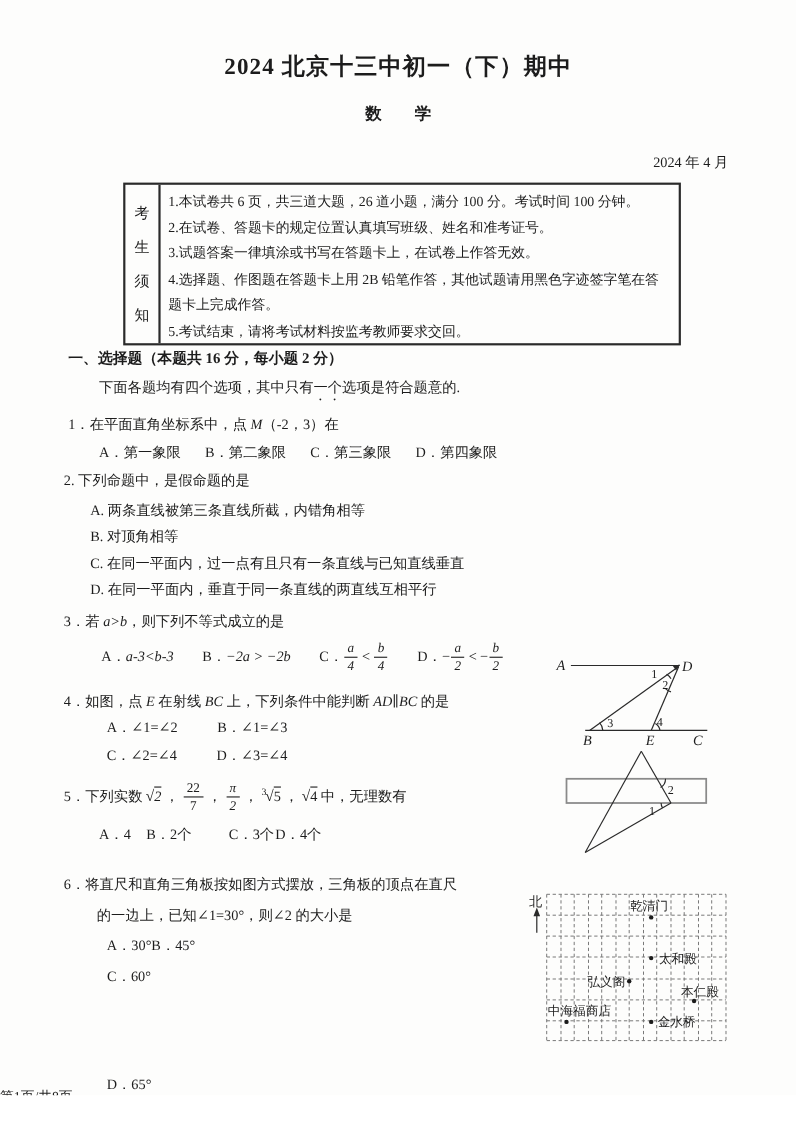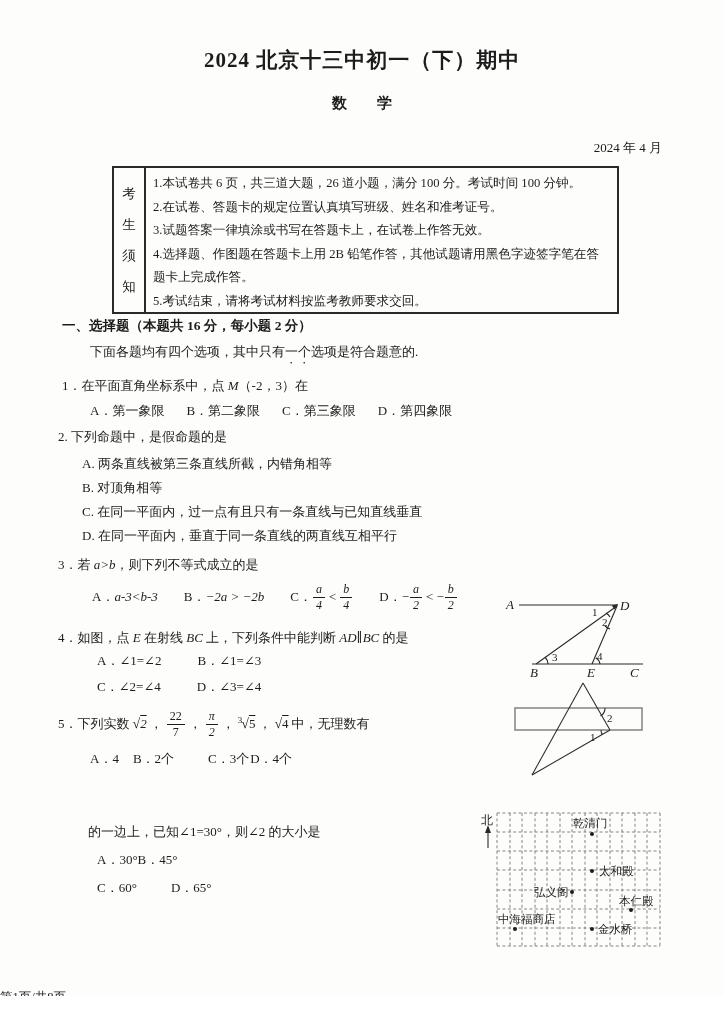--- a/index.html
+++ b/index.html
@@ -183,26 +183,27 @@
       <line x1="75" y1="6" x2="102" y2="53"></line>
       <line x1="102" y1="53" x2="24" y2="98"></line>
       <line x1="24" y1="98" x2="75" y2="6"></line>
       <path d="M97 31 A9 9 0 0 1 92.5 39"></path>
       <path d="M93 53 A9 9 0 0 0 94.3 57.6"></path>
     </g>
     <text x="99" y="45" font-size="11">2</text>
     <text x="82" y="64" font-size="11">1</text>
   </svg>
 
+  <div class="abs q" style="top:795px;left:58px;">6．将直尺和直角三角板按如图方式摆放，三角板的顶点在直尺</div>
   <div class="abs q" style="top:823px;left:88px;">的一边上，已知∠1=30°，则∠2 的大小是</div>
   <div class="abs q optrow" style="top:851px;left:97px;">
     <span>A．30°</span>
     <span>B．45°</span>
   </div>
-  <div class="abs q optrow" style="top:879px;left:97px;gap:34px;">
+  <div class="abs q optrow" style="top:879px;left:97px;gap:80px;flex-direction:column;">
     <span>C．60°</span>
     <span>D．65°</span>
   </div>
 
   <svg class="abs" style="top:806px;left:478px;" width="246" height="155" viewBox="0 0 246 155">
     <g stroke="#777" stroke-width="0.9" stroke-dasharray="3,2.4" fill="none">
       <path d="M19 7V140 M32 7V140 M44 7V140 M57 7V140 M69 7V140 M82 7V140 M94 7V140 M107 7V140 M119 7V140 M132 7V140 M144 7V140 M157 7V140 M169 7V140 M182 7V140"></path>
       <path d="M19 7H182 M19 26H182 M19 45H182 M19 64H182 M19 84H182 M19 103H182 M19 122H182 M19 140H182"></path>
     </g>
     <g>

